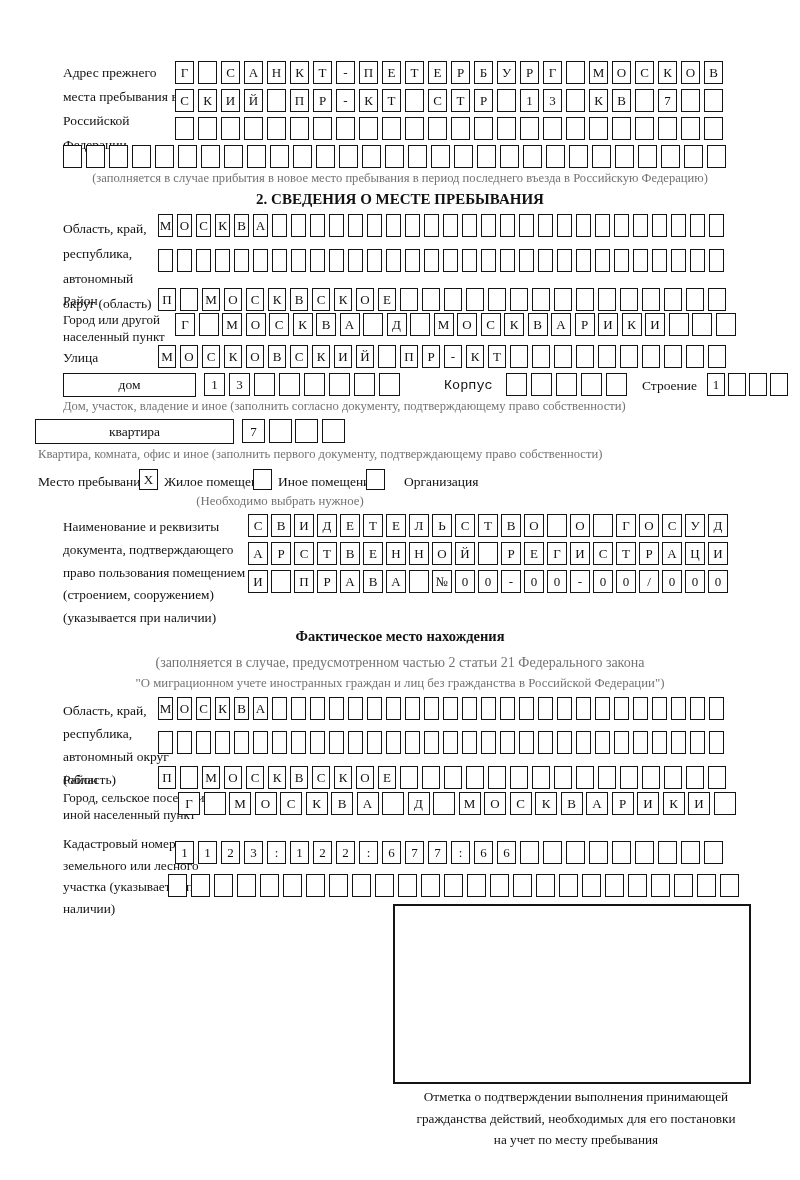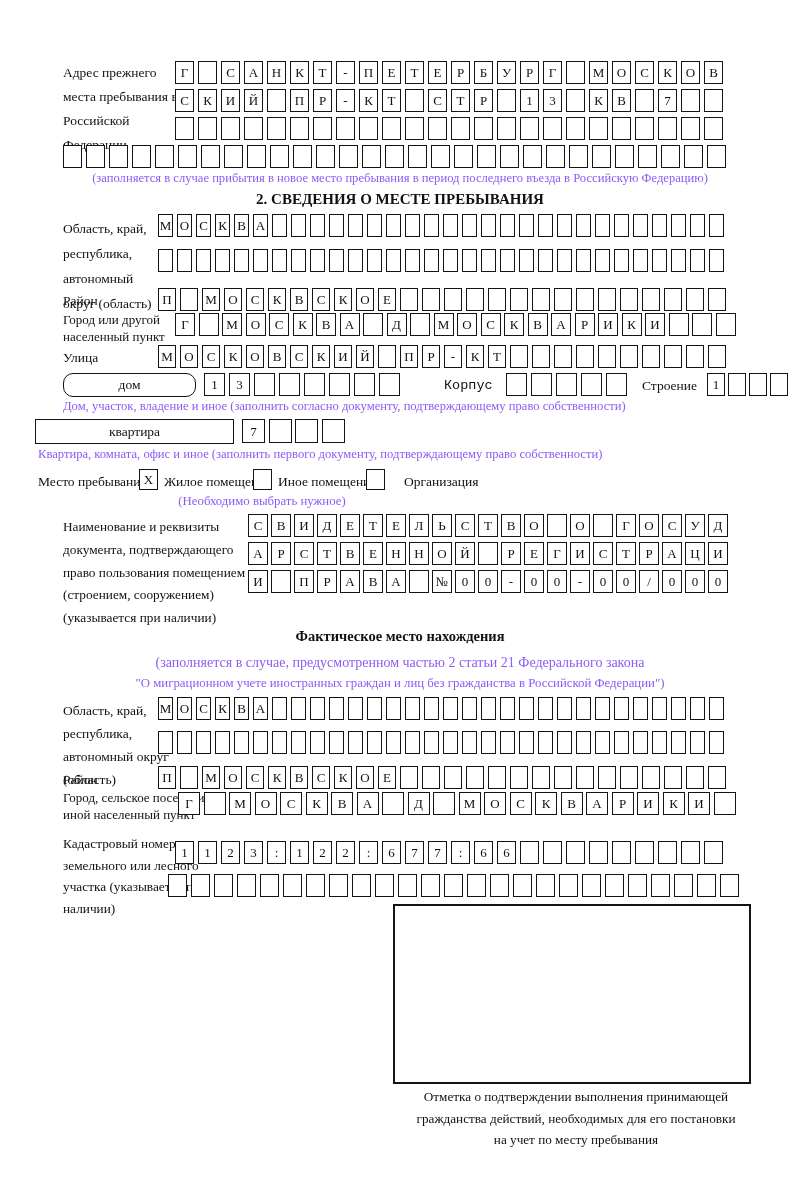--- a/index.html
+++ b/index.html
@@ -30,21 +30,21 @@
   .ckad{gap:4px;}       .ckad .cell{width:17px;height:21px;}
   .labelbox{
     border:1.5px solid #141414;display:flex;align-items:center;justify-content:center;
     font-size:13.5px;background:#fff;
   }
   .chk{
     width:17px;height:19px;border:1.5px solid #141414;display:flex;align-items:center;
     justify-content:center;font-size:13px;background:#fff;
   }
   .stamp{border:2px solid #141414;background:#fff;}
-  .note{font-size:12.6px;color:#8b5cf6;}
+  .note{font-size:12.6px;color:#737373;}
   .h2{font-size:15px;font-weight:bold;}
 </style>
 </head>
 <body>
 
 <div class="page">
 
 
   <div class="abs lbl" style="top:61px;left:63px;width:122px;">Адрес прежнего места пребывания в Российской Федерации</div>
   <div class="abs cells c24" style="top:61px;left:175px;">
@@ -307,21 +307,21 @@
       <span class="cell"></span>
       <span class="cell"></span>
       <span class="cell"></span>
       <span class="cell"></span>
       <span class="cell"></span>
       <span class="cell"></span>
       <span class="cell"></span>
       <span class="cell"></span>
     </div>
 
-  <div class="abs labelbox" style="top:373px;left:63px;width:131px;height:22px;border-radius:10px;">дом</div>
+  <div class="abs labelbox" style="top:373px;left:63px;width:131px;height:22px;">дом</div>
   <div class="abs cells cdom" style="top:373px;left:204px;">
       <span class="cell">1</span>
       <span class="cell">3</span>
       <span class="cell"></span>
       <span class="cell"></span>
       <span class="cell"></span>
       <span class="cell"></span>
       <span class="cell"></span>
       <span class="cell"></span>
     </div>
@@ -351,21 +351,21 @@
     </div>
   <div class="abs note" style="top:447px;left:38px;">Квартира, комната, офис и иное (заполнить первого документу, подтверждающему право собственности)</div>
 
   <div class="abs lbl" style="top:470px;left:38px;">Место пребывания:</div>
   <div class="abs chk" style="top:469px;left:139px;">X</div>
   <div class="abs lbl" style="top:470px;left:164px;">Жилое помещение</div>
   <div class="abs chk" style="top:469px;left:253px;"></div>
   <div class="abs lbl" style="top:470px;left:278px;">Иное помещение</div>
   <div class="abs chk" style="top:469px;left:366px;"></div>
   <div class="abs lbl" style="top:470px;left:404px;">Организация</div>
-  <div class="abs note center" style="top:494px;left:112px;width:300px;font-size:12.8px;">(Необходимо выбрать нужное)</div>
+  <div class="abs note center" style="top:494px;left:130px;width:300px;font-size:12.8px;">(Необходимо выбрать нужное)</div>
 
   <div class="abs" style="top:516px;left:63px;width:202px;font-size:13.3px;line-height:22.8px;">Наименование и реквизиты документа, подтверждающего право пользования помещением (строением, сооружением) (указывается при наличии)</div>
   <div class="abs cells c21s" style="top:514px;left:248px;">
       <span class="cell">С</span>
       <span class="cell">В</span>
       <span class="cell">И</span>
       <span class="cell">Д</span>
       <span class="cell">Е</span>
       <span class="cell">Т</span>
       <span class="cell">Е</span>

